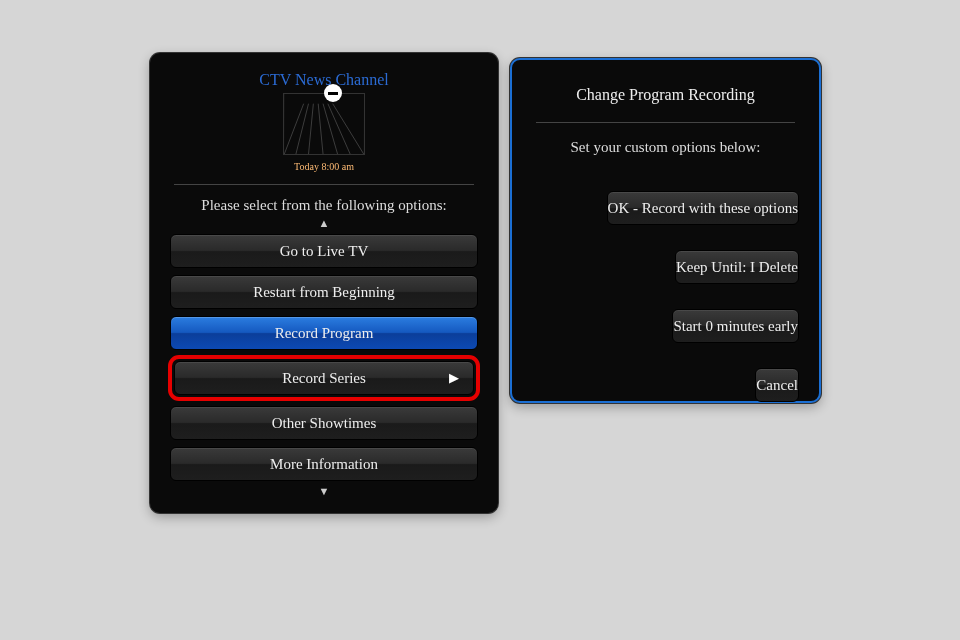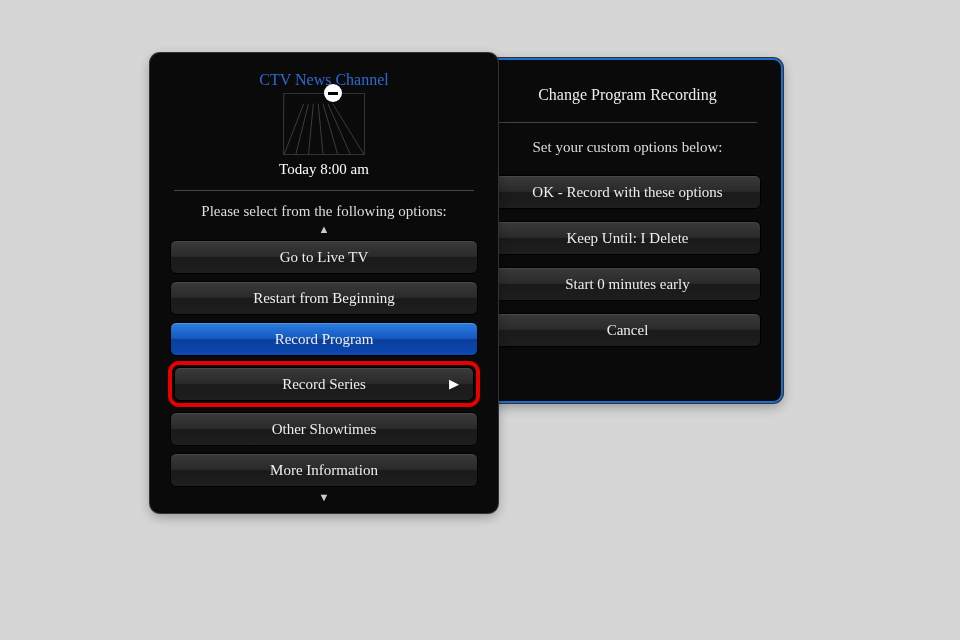--- a/index.html
+++ b/index.html
@@ -23,21 +23,21 @@
       box-shadow: 0 0 0 1px #333, 0 4px 12px rgba(0,0,0,0.3);
     }
     .panel-left {
       left: 150px;
       top: 53px;
       width: 348px;
       height: 460px;
       z-index: 2;
     }
     .panel-right {
-      left: 472px;
+      left: 510px;
       top: 58px;
       width: 311px;
       height: 345px;
       border: 2px solid #1b6fd4;
       z-index: 1;
       padding: 26px 20px 16px 20px;
     }
     .channel-title {
       color: #2b6bd4;
       text-align: center;
@@ -68,23 +68,23 @@
       align-items: center;
       justify-content: center;
     }
     .do-not-enter::after {
       content: '';
       width: 10px;
       height: 3px;
       background: #000;
     }
     .time-text {
-      color: #ffffff;
-      text-align: center;
-      font-size: 15px;
+      color: #fdba74;
+      text-align: center;
+      font-size: 10px;
       margin-bottom: 12px;
     }
     .divider {
       border: none;
       border-top: 1px solid #444;
       margin: 0 4px 12px 4px;
     }
     .prompt-text {
       color: #ddd;
       text-align: center;
@@ -138,24 +138,25 @@
     .panel-right .title {
       color: #eee;
       text-align: center;
       font-size: 16px;
       margin-bottom: 18px;
     }
     .panel-right .divider {
       margin-bottom: 16px;
     }
     .panel-right .prompt-text {
-      margin-bottom: 16px;
+      margin-bottom: 32px;
     }
     .panel-right .menu-list {
-      gap: 12px;
+      gap: 25px;
+      align-items: flex-end;
     }
   </style>
 </head>
 <body>
 
 <div class="panel panel-left">
   <div class="channel-title">CTV News Channel</div>
   <div class="thumb-wrapper">
     <span class="do-not-enter"></span>
     <svg viewBox="0 0 82 62">

